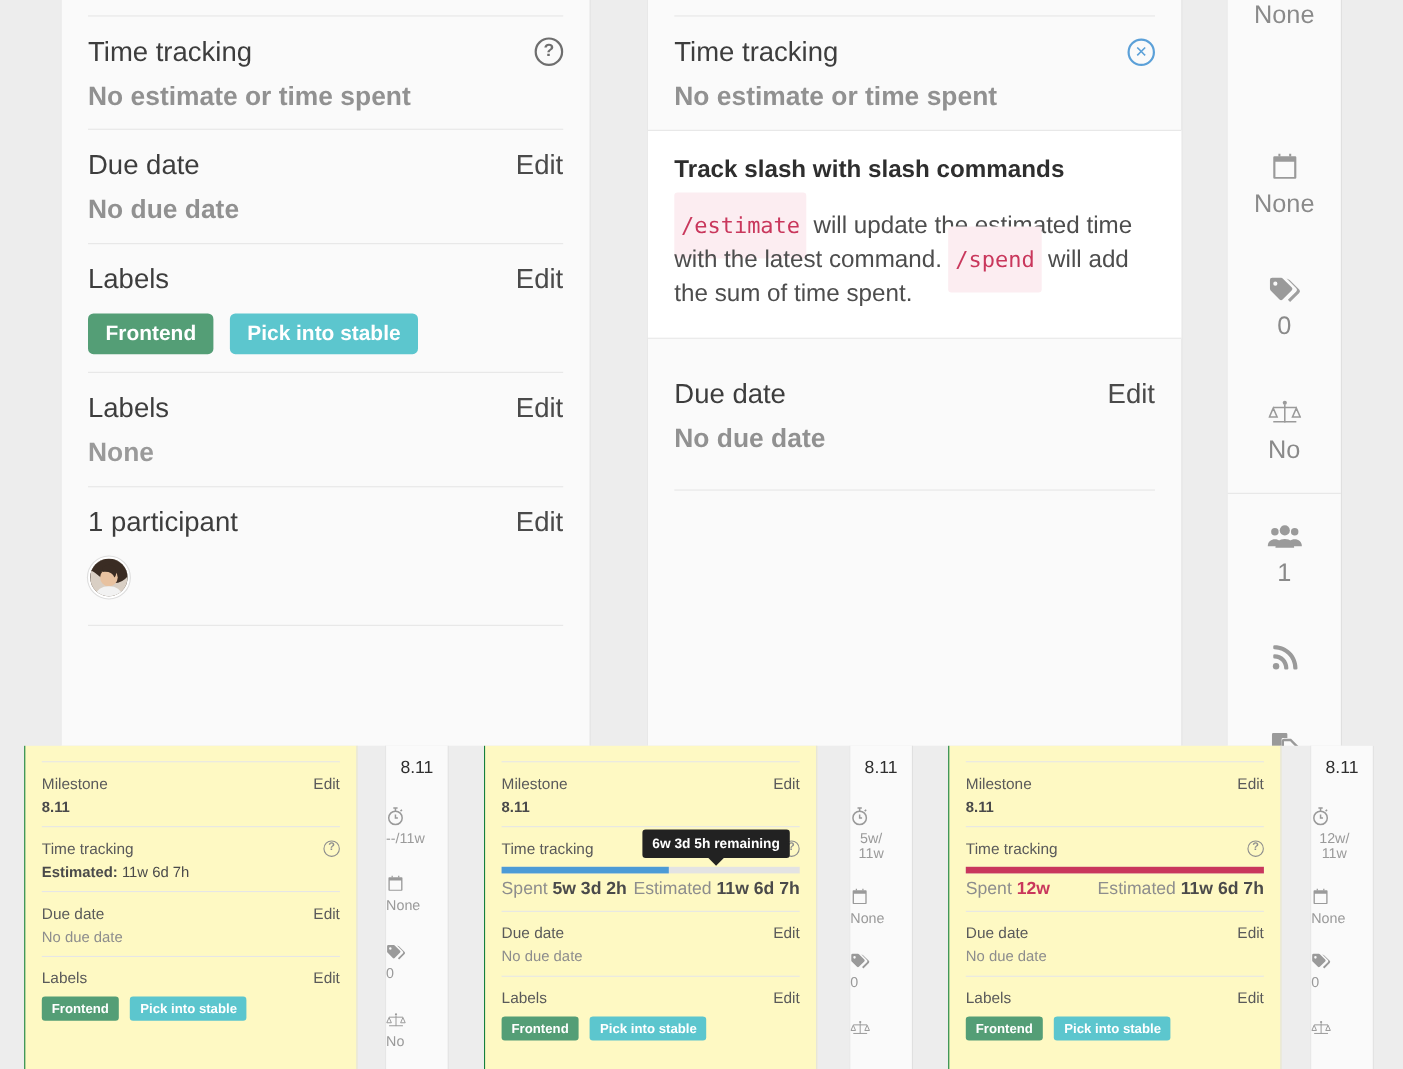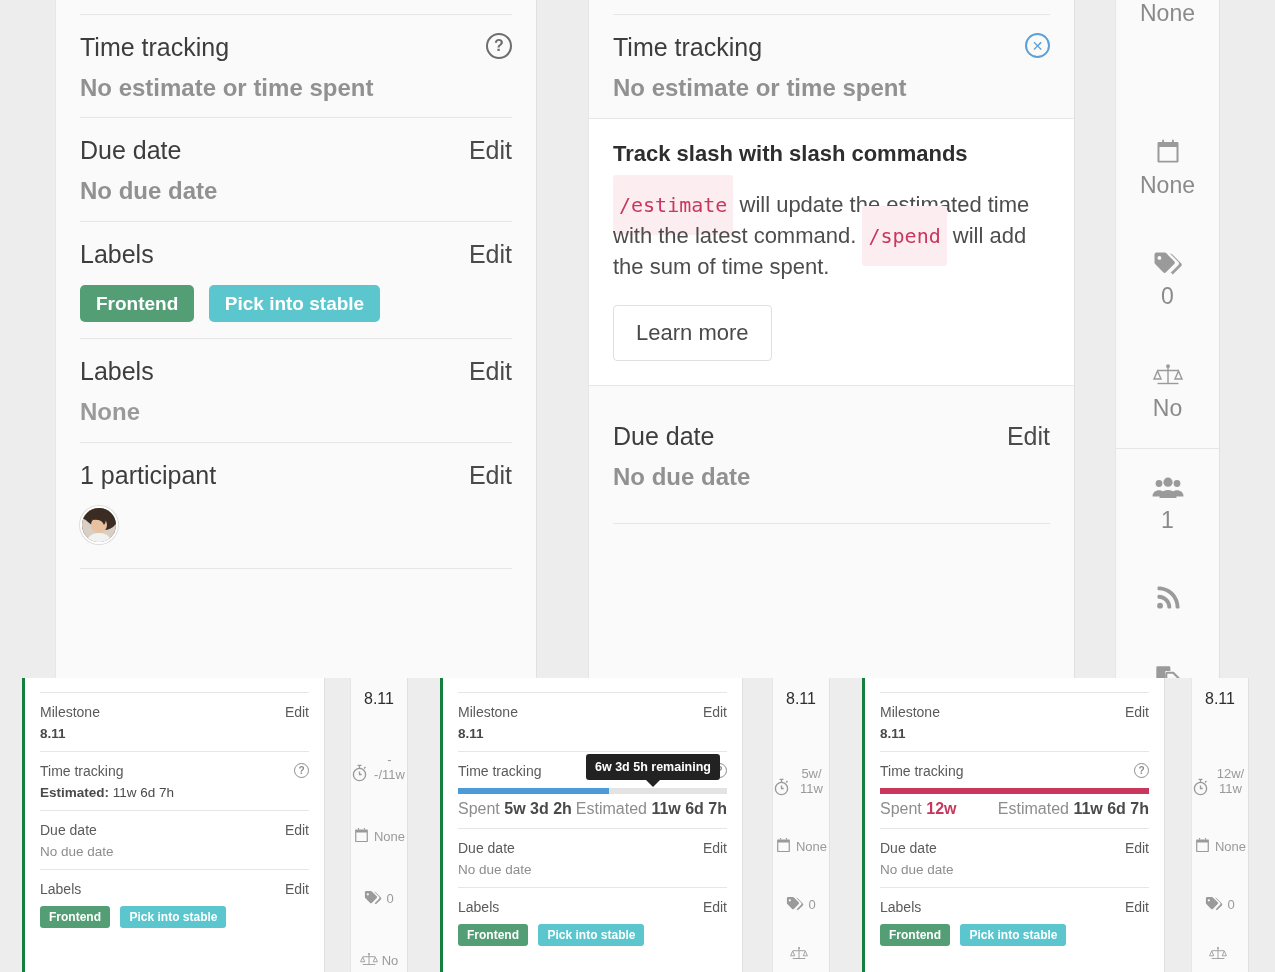--- a/index.html
+++ b/index.html
@@ -10,21 +10,21 @@
     color:#2e2e2e;
     -webkit-font-smoothing: antialiased;
   }
 
   
   #root { position:relative; width:1275px; height:972px; }
 
   .top-region { position:absolute; left:0; top:0; width:1275px; height:678px; background:#ededed; }
   .bottom-region { position:absolute; left:0; top:678px; width:1275px; height:294px; background:#ededed; }
 
-  .row { display:flex; justify-content:space-between; align-items:flex-start; }
+  .row { display:flex; justify-content:space-between; align-items:center; }
 
   
   #panel-left {
     position:absolute; left:55px; top:0; width:482px; height:678px;
     background:#fafafa;
     border-left:1px solid #e6e6e6;
     border-right:1px solid #e0e0e0;
   }
   #panel-left .hr { height:1px; background:#e6e6e6; margin:0 24px; }
   #panel-left .sect { padding:18px 24px 16px 24px; }
@@ -119,22 +119,22 @@
   .mini-item {
     display:flex;flex-direction:column;align-items:center;justify-content:center;
     gap:7px; cursor:pointer; color:#8f8f8f;
   }
   .mini-item .val { font-size:23px; color:#8a8a8a; line-height:1.05; text-align:center;}
   .mini-sep { height:1px; background:#e6e6e6; }
 
   
   .mini-panel {
     position:absolute; top:0; height:294px;
-    background:#ffffff;
-    border-left:3px solid #15803d;
+    background:#fef9c3;
+    border-left:1px solid #15803d;
     border-right:1px solid #e0e0e0;
     overflow:hidden;
   }
   .mini-panel .hr { height:1px; background:#e6e6e6; margin:0 15px; }
   .mini-panel .sect { padding:11px 15px 10px 15px; }
   .mini-panel .t { font-size:14px; color:#5a5a5a; }
   .mini-panel .t-edit { font-size:14px; color:#5a5a5a; cursor:pointer;}
   .mini-panel .v { font-size:13.5px; color:#4a4a4a; font-weight:700; margin-top:6px; }
   .mini-panel .v-light { font-size:13.5px; color:#8d8d8d; margin-top:6px; }
   .qmark-s {
@@ -167,21 +167,21 @@
     color:#fff; font-size:12px; font-weight:700; line-height:1; margin-right:6px;
   }
 
   .mini-side {
     position:absolute; top:0; width:58px; height:294px;
     background:#fafafa;
     border-left:1px solid #e6e6e6;
     border-right:1px solid #e0e0e0;
   }
   .mini-side-item {
-    display:flex;align-items:flex-end;justify-content:center;
+    display:flex;flex-direction:column;align-items:flex-start;justify-content:center;
     gap:4px; color:#9a9a9a; cursor:pointer;
   }
   .mini-side-item .val { font-size:13px; color:#9a9a9a; text-align:center; line-height:1.1; }
 
   svg { display:block; }
 </style>
 </head>
 <body>
 
 <div id="root">
@@ -267,21 +267,20 @@
         </div>
         <div class="sub">No estimate or time spent</div>
       </div>
 
       <div class="popover">
         <h4>Track slash with slash commands</h4>
         <p class="para2">
           <code class="cmd">/estimate</code><span> will update the estimated time with the latest command.</span>
           <code class="cmd">/spend</code><span> will add the sum of time spent.</span>
         </p>
-        <div class="learnmore">Learn more</div>
       </div>
 
       <div class="sect" style="padding-top:36px;">
         <div class="row">
           <div class="title">Due date</div>
           <div class="title-edit">Edit</div>
         </div>
         <div class="sub">No due date</div>
       </div>
 

